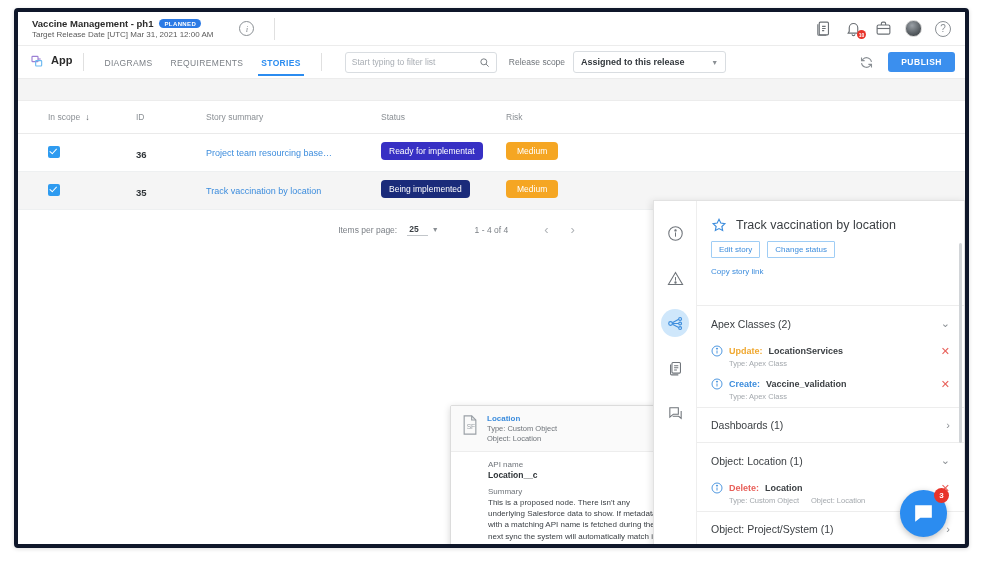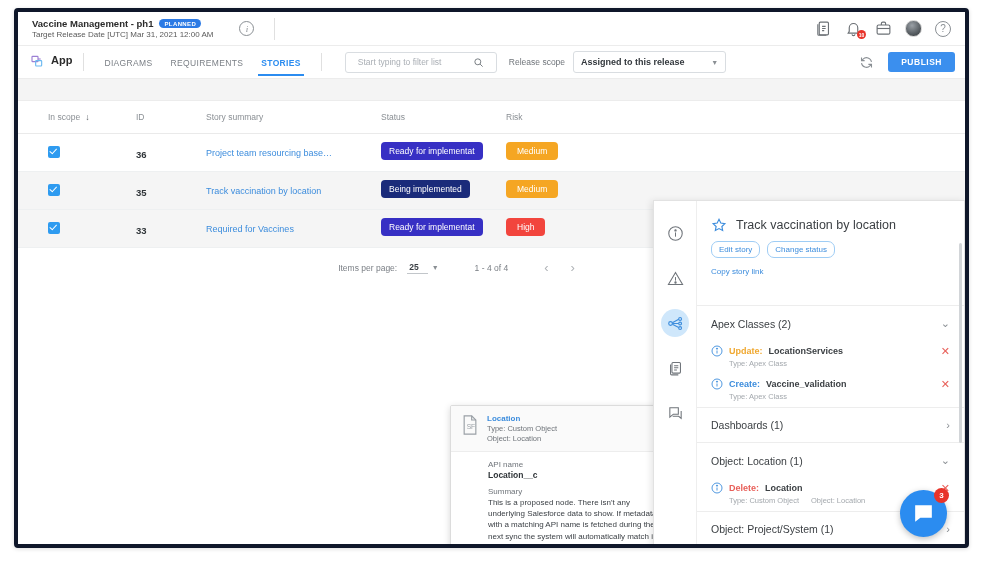--- a/index.html
+++ b/index.html
@@ -85,21 +85,21 @@
   }
   .tab.active { color: #2b8cf0; font-weight: bold; }
   .tab.active::after {
     content: ""; position: absolute; left: 6px; right: 6px; bottom: 0;
     height: 2px; background: #2b8cf0;
   }
   .search-wrap {
     margin-left: 12px;
     width: 152px; height: 21px;
     border: 1px solid #d9dde1; border-radius: 3px;
-    display: flex; align-items: center; padding: 0 12px;
+    display: flex; align-items: center; padding: 0 6px;
     background: #fff;
   }
   .search-wrap input {
     border: none; outline: none; flex: 1;
     font-size: 8.5px; color: #5a5f65;
     font-family: "Liberation Sans", sans-serif;
     background: transparent;
   }
   .search-wrap input::placeholder { color: #a9aeb4; }
   .scope-label { font-size: 8.5px; color: #6f747a; margin-left: 12px; }
@@ -211,21 +211,21 @@
   .rail-btn svg { width: 17px; height: 17px; }
   .rcontent { flex: 1; overflow: hidden; position: relative; }
   .rscroll { position: absolute; right: 2px; top: 42px; width: 3px; height: 200px; background: #d2d5d8; border-radius: 2px;}
   .rhead { padding: 16px 14px 0 14px; }
   .rhead-row { display: flex; align-items: center; gap: 9px; }
   .star { width: 16px; height: 16px; color: #3d8ddd; }
   .rtitle { font-size: 12.5px; color: #3c4044; }
   .rbtns { display: flex; gap: 7px; margin: 8px 0 0 0; }
   .obtn {
     font-size: 8px; color: #3d8ddd;
-    border: 1px solid #9fcdf5; border-radius: 7px;
+    border: 1px solid #9fcdf5; border-radius: 1px;
     padding: 3px 7px; background: #fff; cursor: pointer;
     font-family: "Liberation Sans", sans-serif;
   }
   .rlink { font-size: 8px; color: #3d8ddd; margin-top: 9px; display: inline-block; cursor: pointer; }
   .sect {
     display: flex; align-items: center;
     padding: 11px 14px; border-top: 1px solid #ededed;
     font-size: 10.5px; color: #3c4044; cursor: pointer;
   }
   .sect .chev { margin-left: auto; color: #8a8f94; font-size: 11px; }
@@ -370,30 +370,20 @@
           <tr class="alt">
             <td class="c-scope"><span class="chk"></span></td>
             <td class="c-id"><span class="id-val">35</span></td>
             <td class="c-sum">
               <span class="sum-link">Track vaccination by location</span>
             </td>
             <td class="c-stat"><span class="pill" style="background:#1a2b7a">Being implemented</span></td>
             <td class="c-risk"><span class="pill risk" style="background:#f5a623">Medium</span></td>
             <td class="c-rest"></td>
           </tr>
-          <tr class="alt">
-            <td class="c-scope"><span class="chk"></span></td>
-            <td class="c-id"><span class="id-val">33</span></td>
-            <td class="c-sum">
-              <span class="sum-link">Required for Vaccines</span>
-            </td>
-            <td class="c-stat"><span class="pill" style="background:#3730c4">Ready for implementat</span></td>
-            <td class="c-risk"><span class="pill risk" style="background:#f2453d">High</span></td>
-            <td class="c-rest"></td>
-          </tr>
         </tbody>
     </table>
 
     <div class="pager">
       <span>Items per page:</span>
       <span class="ipp-val">25</span>
       <span class="dd">▼</span>
       <span class="range">1 - 4 of 4</span>
       <span class="arrow a1">‹</span>
       <span class="arrow a2">›</span>

